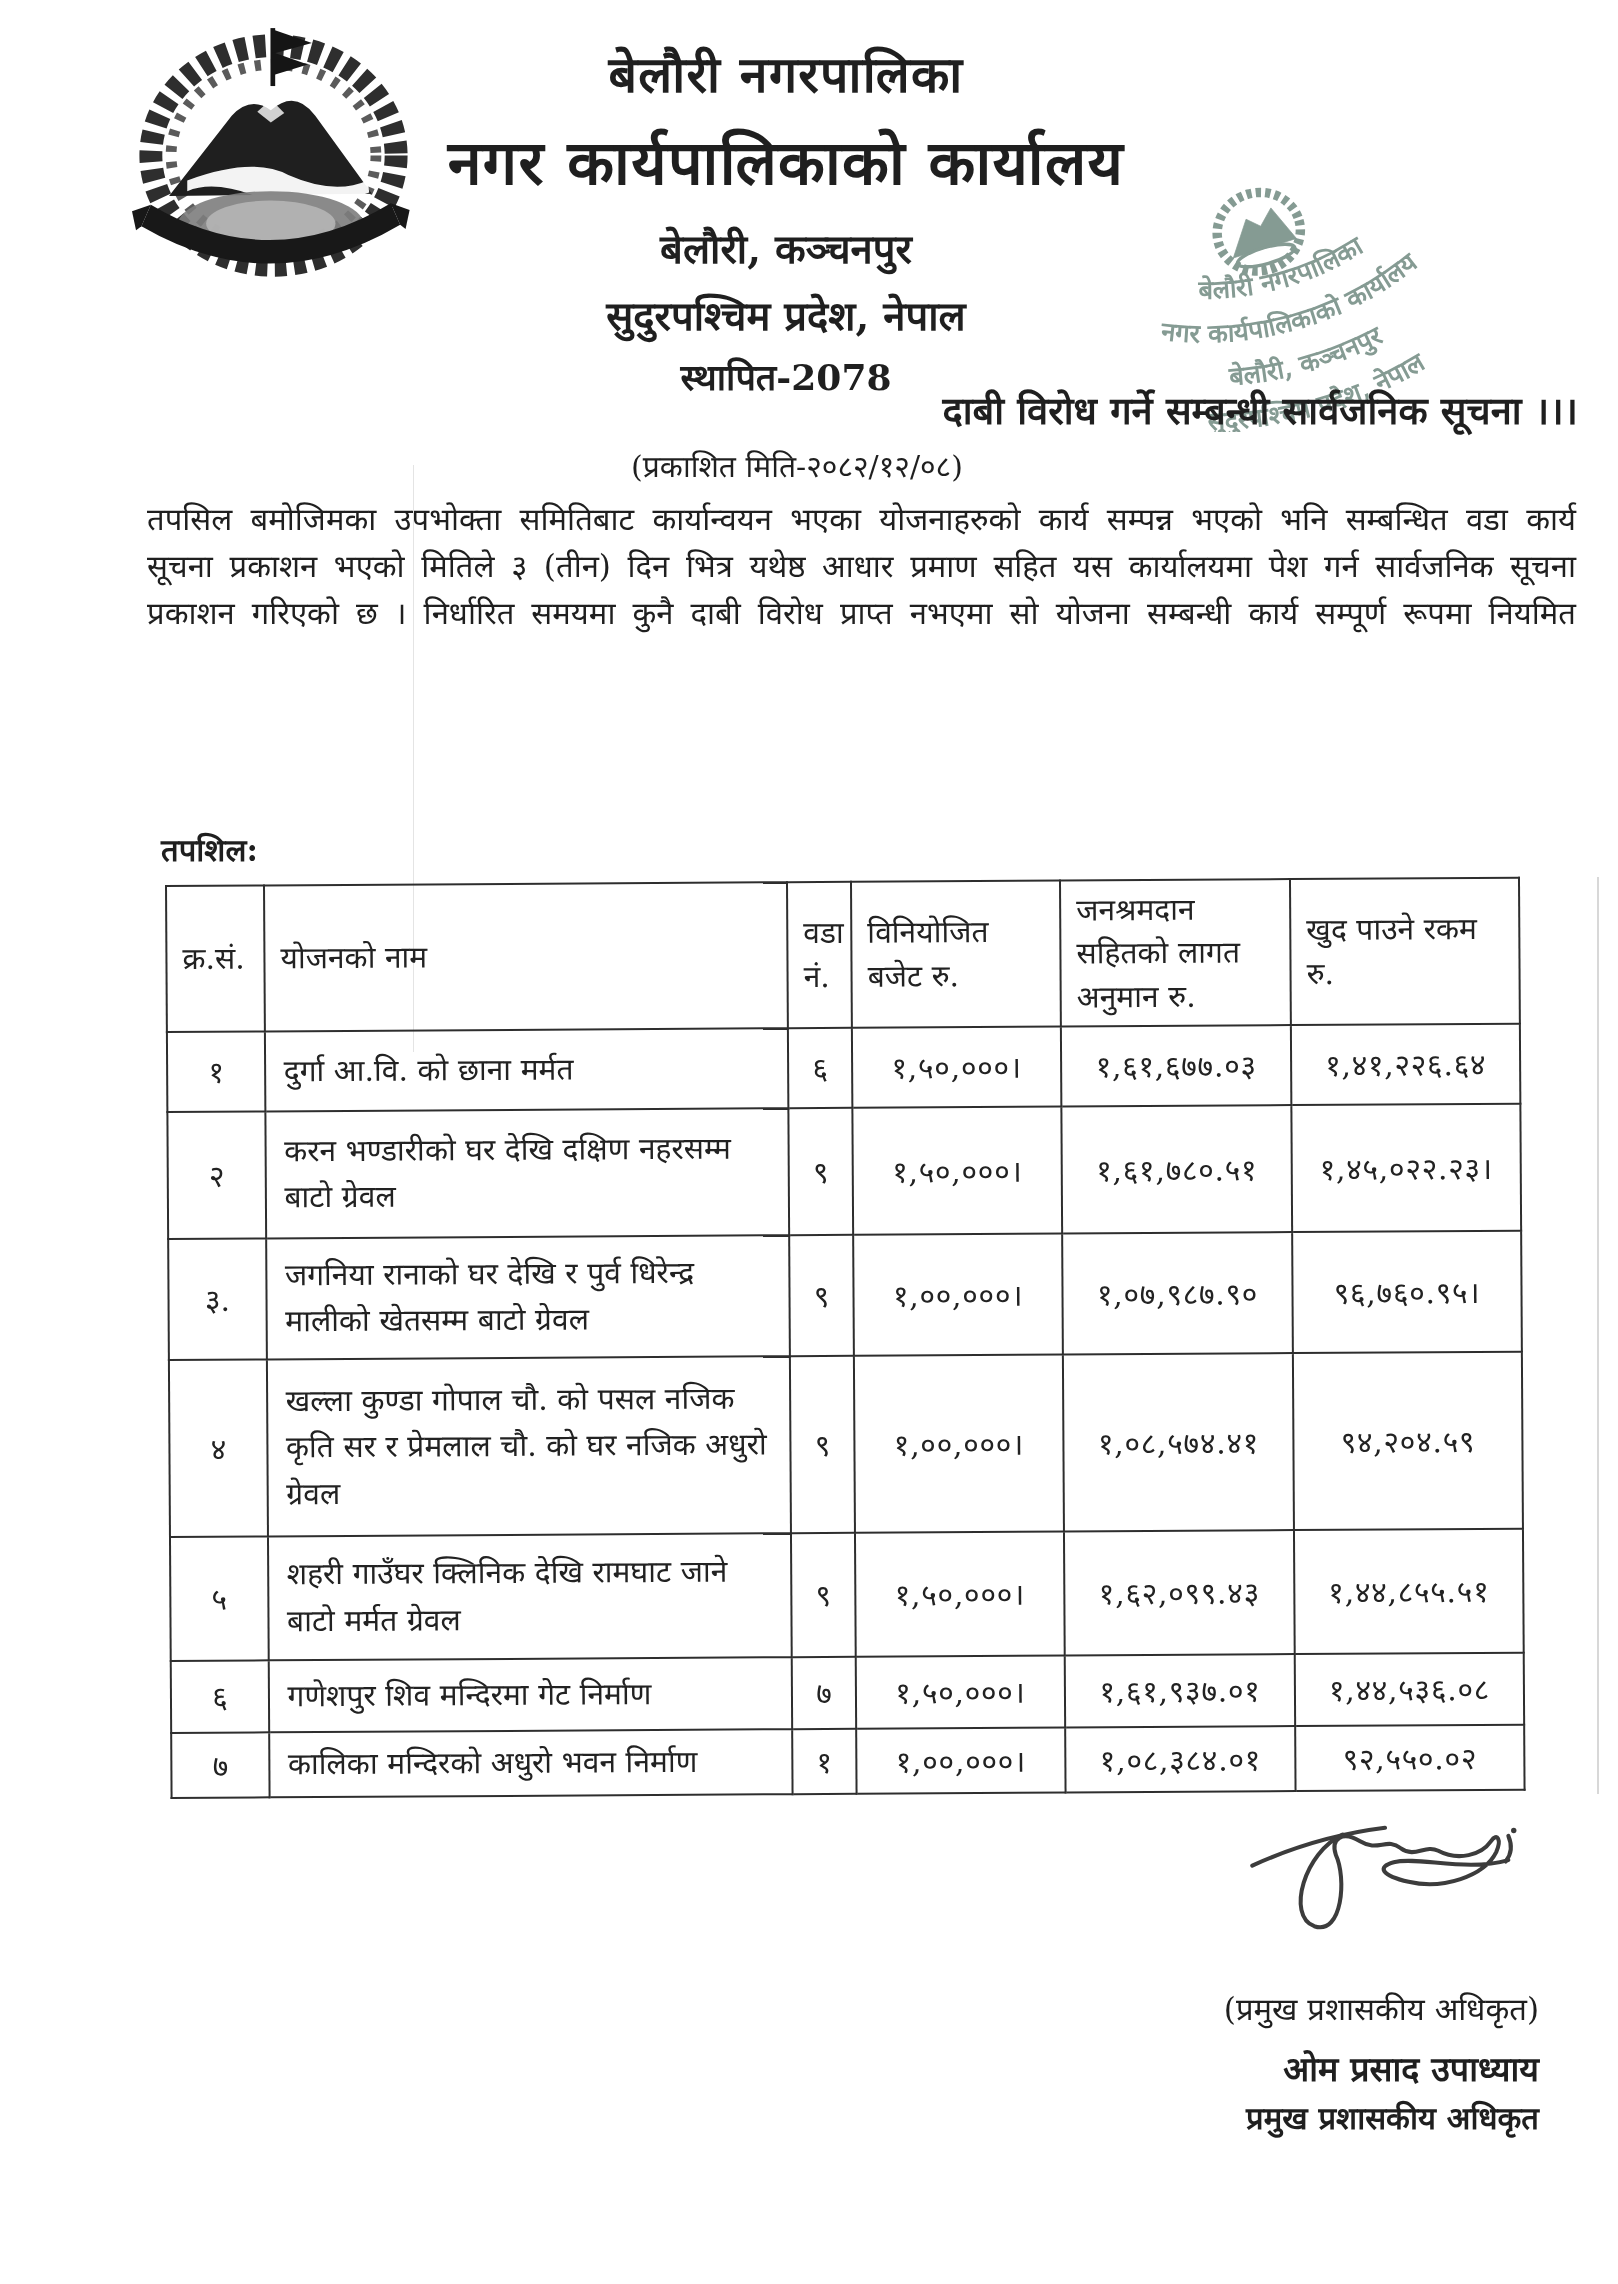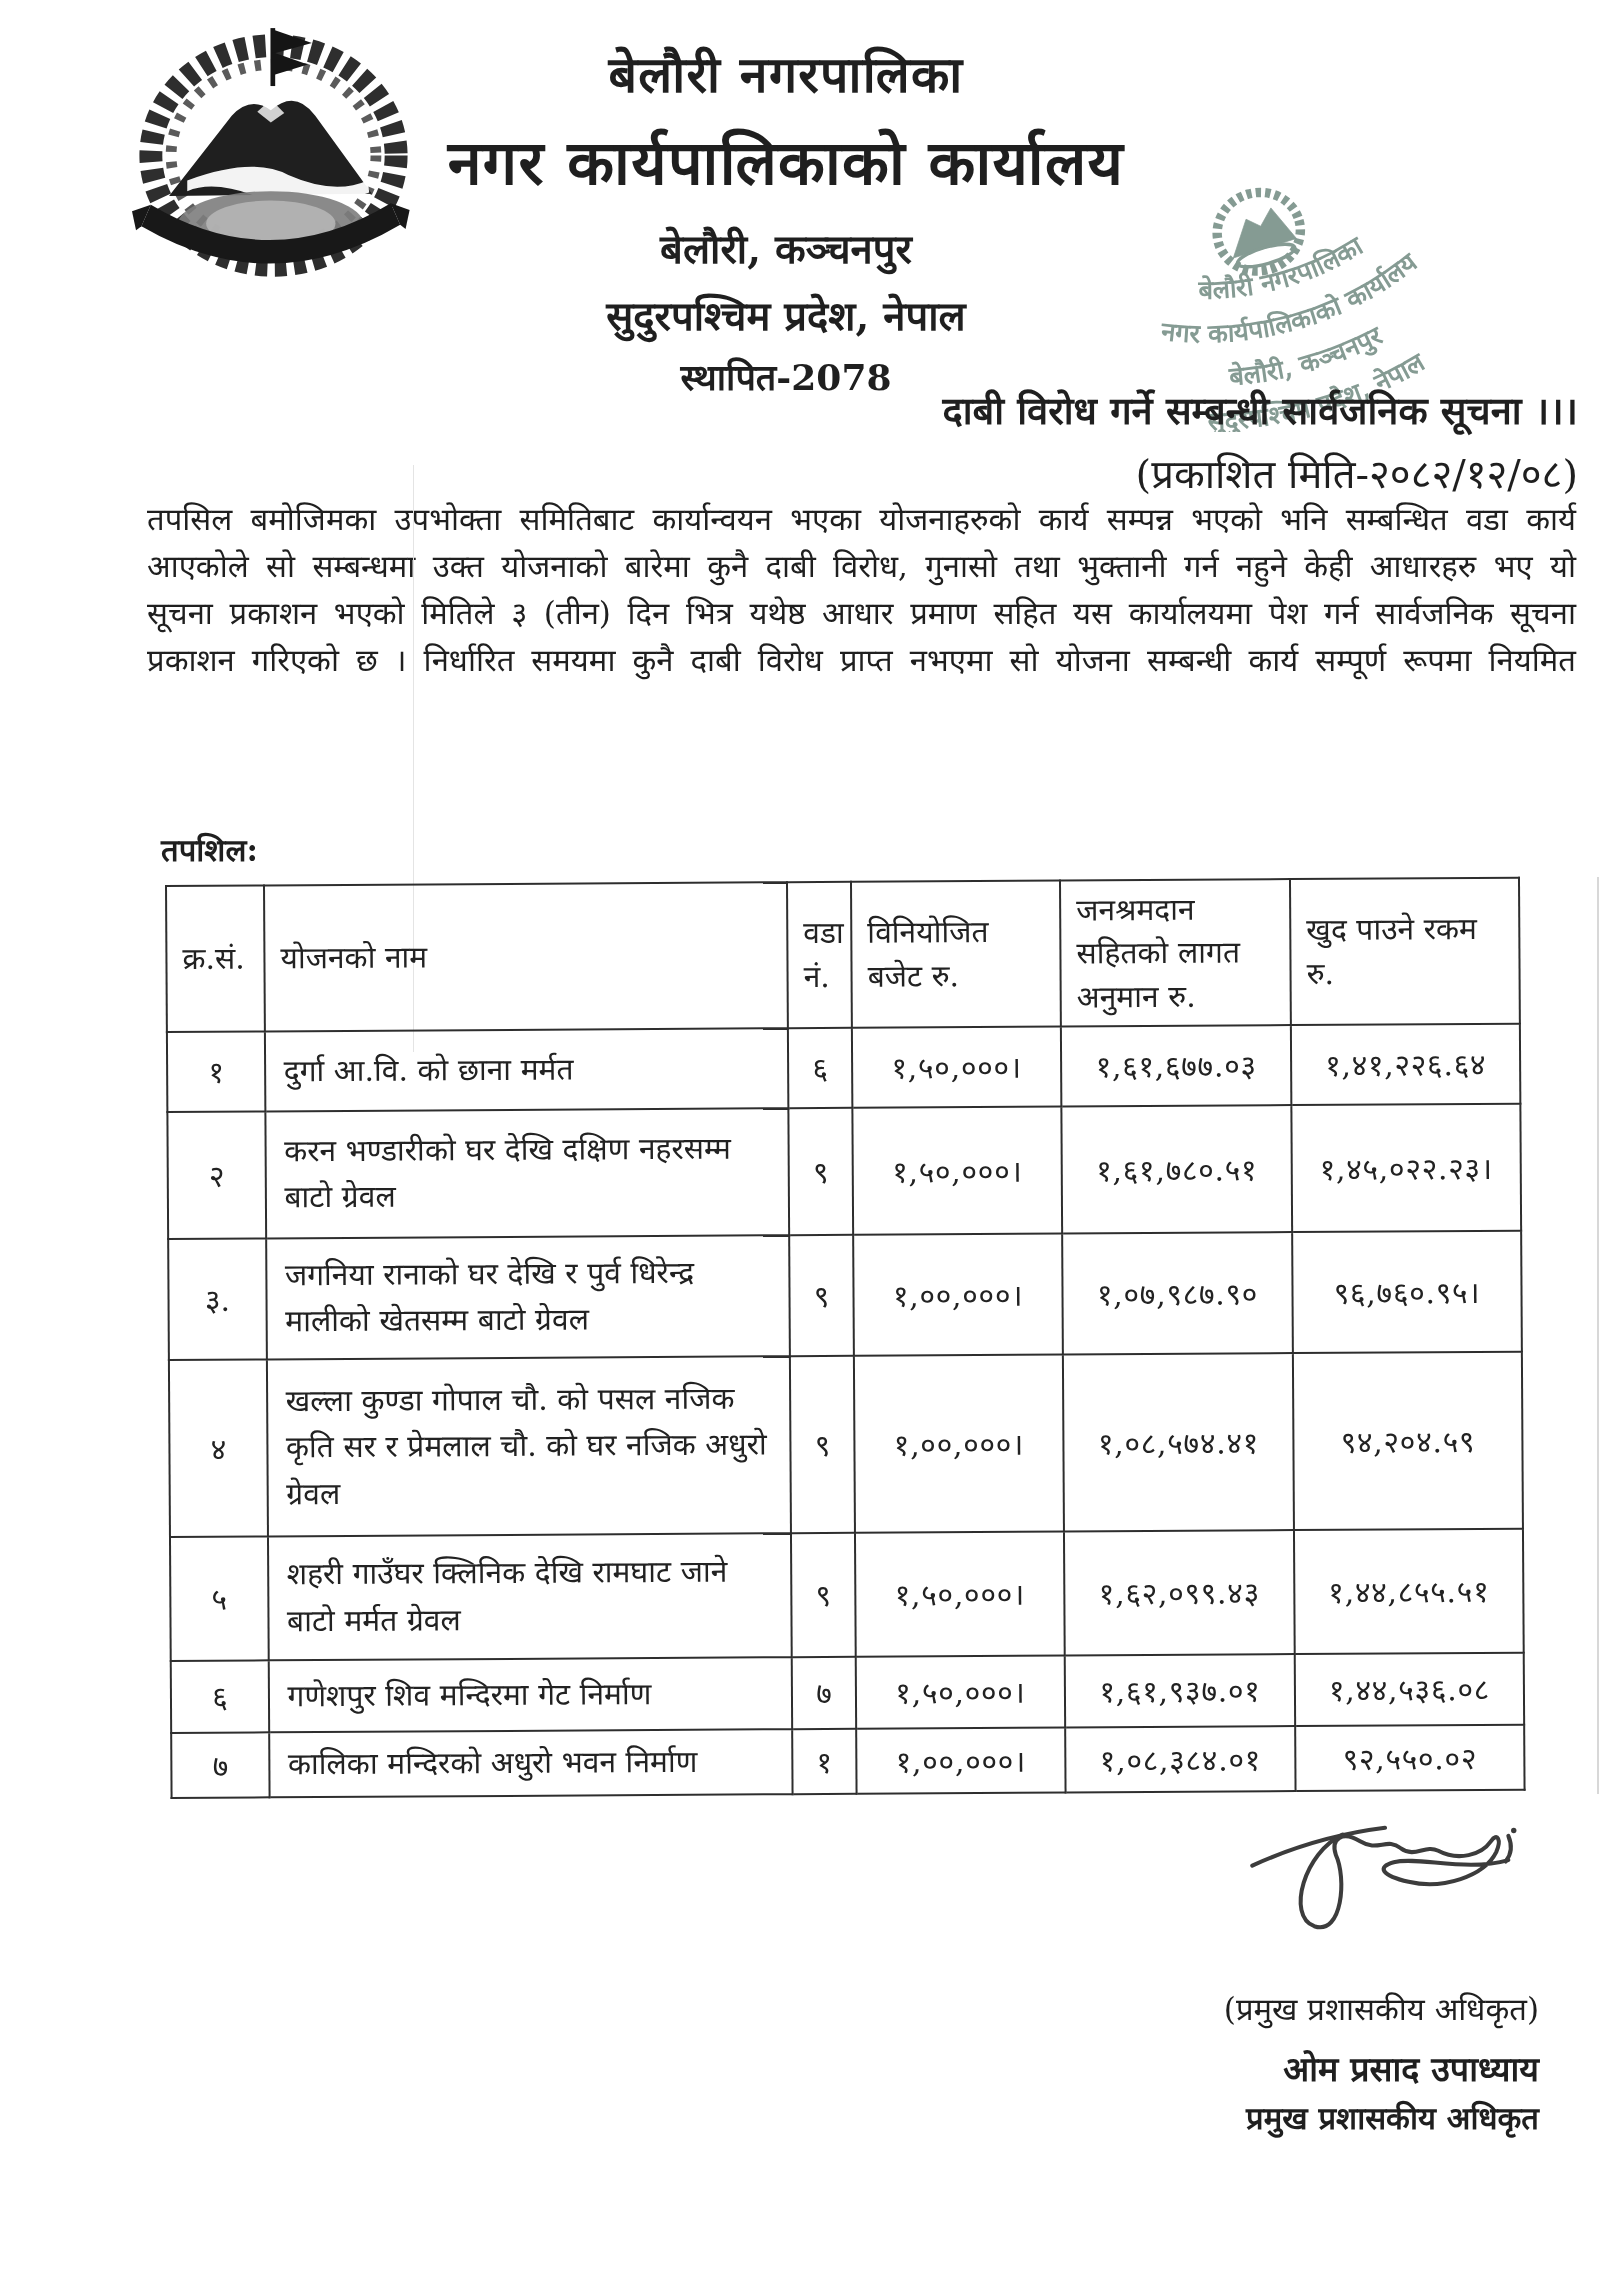--- a/index.html
+++ b/index.html
@@ -11,21 +11,21 @@
   .abs{position:absolute;}
   
   .letterhead{left:223px;top:39px;width:1126px;text-align:center;}
   .lh1{font-size:50px;font-weight:bold;letter-spacing:1.3px;}
   .lh2{font-size:61px;font-weight:bold;margin-top:12px;letter-spacing:1.3px;}
   .lh3{font-size:40px;font-weight:bold;margin-top:17.5px;}
   .lh4{font-size:40px;font-weight:bold;margin-top:12px;}
   .lh5{font-size:36px;font-weight:bold;margin-top:10.8px;}
   
   .notice-title{left:0;top:383px;width:1578px;text-align:right;font-size:38px;font-weight:bold;}
-  .notice-date{left:0;top:445px;width:1578px;text-align:right;font-size:40px;}
+  .notice-date{left:8px;top:445px;width:1578px;text-align:center;font-size:30px;}
   
   .body-par{left:147px;top:496px;width:1429px;font-size:31px;}
   .pline{height:47px;line-height:47px;text-align:justify;text-align-last:justify;white-space:nowrap;}
   .pline.first{text-indent:112px;}
   .pline.last{text-align-last:left;}
   .tapasil{left:161px;top:828px;font-size:31px;font-weight:bold;}
   
   .tbl-wrap{left:165px;top:885px;transform:rotate(-0.35deg);transform-origin:top left;}
   table.main{border-collapse:collapse;table-layout:fixed;width:1353px;background:transparent;}
   table.main td,table.main th{
@@ -99,21 +99,20 @@
       <text font-size="38" text-anchor="middle"><textPath href="#arcD" startOffset="50%">सुदुरपश्चिम प्रदेश, नेपाल</textPath></text>
     </g>
   </svg>
 </div>
 
 <div class="abs notice-title">दाबी विरोध गर्ने सम्बन्धी सार्वजनिक सूचना ।।।</div>
 <div class="abs notice-date">(प्रकाशित मिति-२०८२/१२/०८)</div>
 
 <div class="abs body-par">
   <div class="pline">तपसिल बमोजिमका उपभोक्ता समितिबाट कार्यान्वयन भएका योजनाहरुको कार्य सम्पन्न भएको भनि सम्बन्धित वडा कार्य</div>
-  <div class="pline">आएकोले सो सम्बन्धमा उक्त योजनाको बारेमा कुनै दाबी विरोध, गुनासो तथा भुक्तानी गर्न नहुने केही आधारहरु भए यो</div>
   <div class="pline">सूचना प्रकाशन भएको मितिले ३ (तीन) दिन भित्र यथेष्ठ आधार प्रमाण सहित यस कार्यालयमा पेश गर्न सार्वजनिक सूचना</div>
   <div class="pline">प्रकाशन गरिएको छ । निर्धारित समयमा कुनै दाबी विरोध प्राप्त नभएमा सो योजना सम्बन्धी कार्य सम्पूर्ण रूपमा नियमित</div>
 </div>
 
 <div class="abs tapasil">तपशिल:</div>
 
 <div class="abs scanline-v1"></div>
 <div class="abs scanline-v2"></div>
 
 <div class="abs tbl-wrap">

